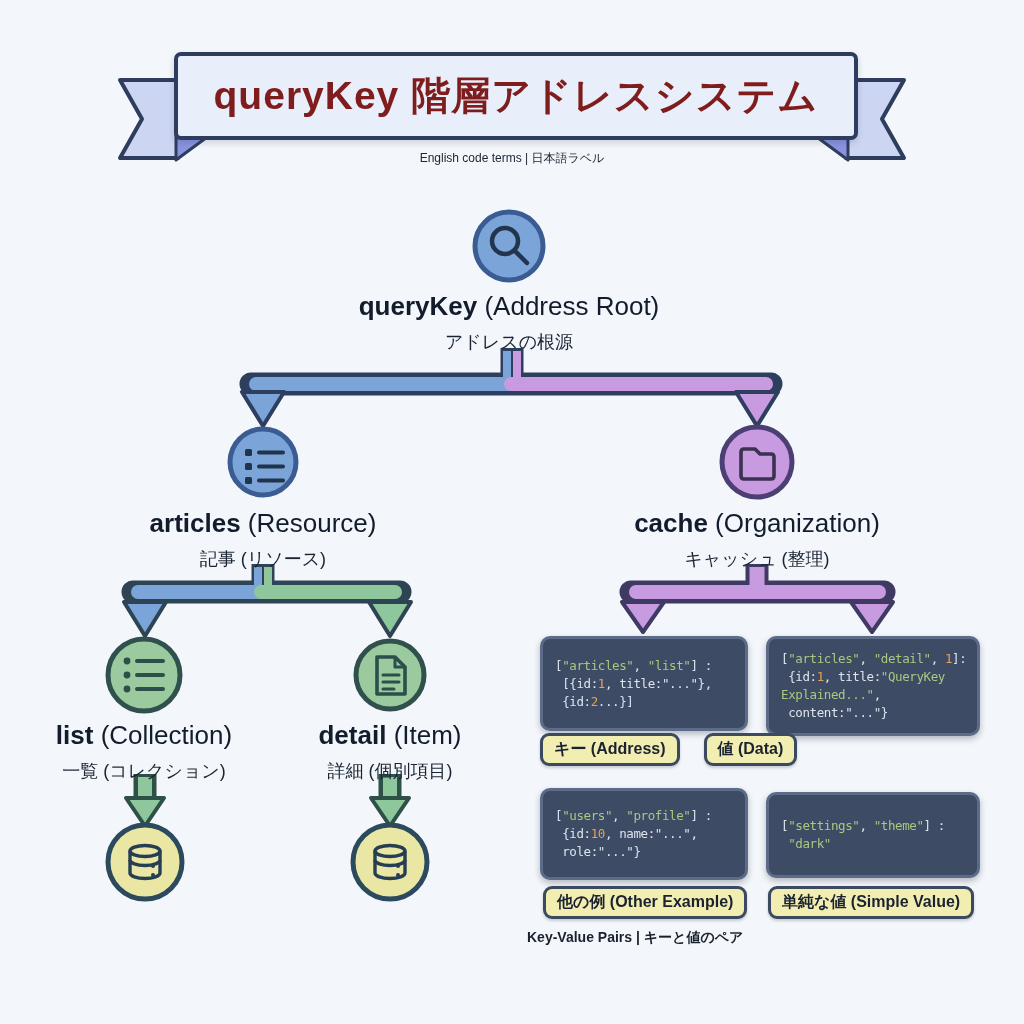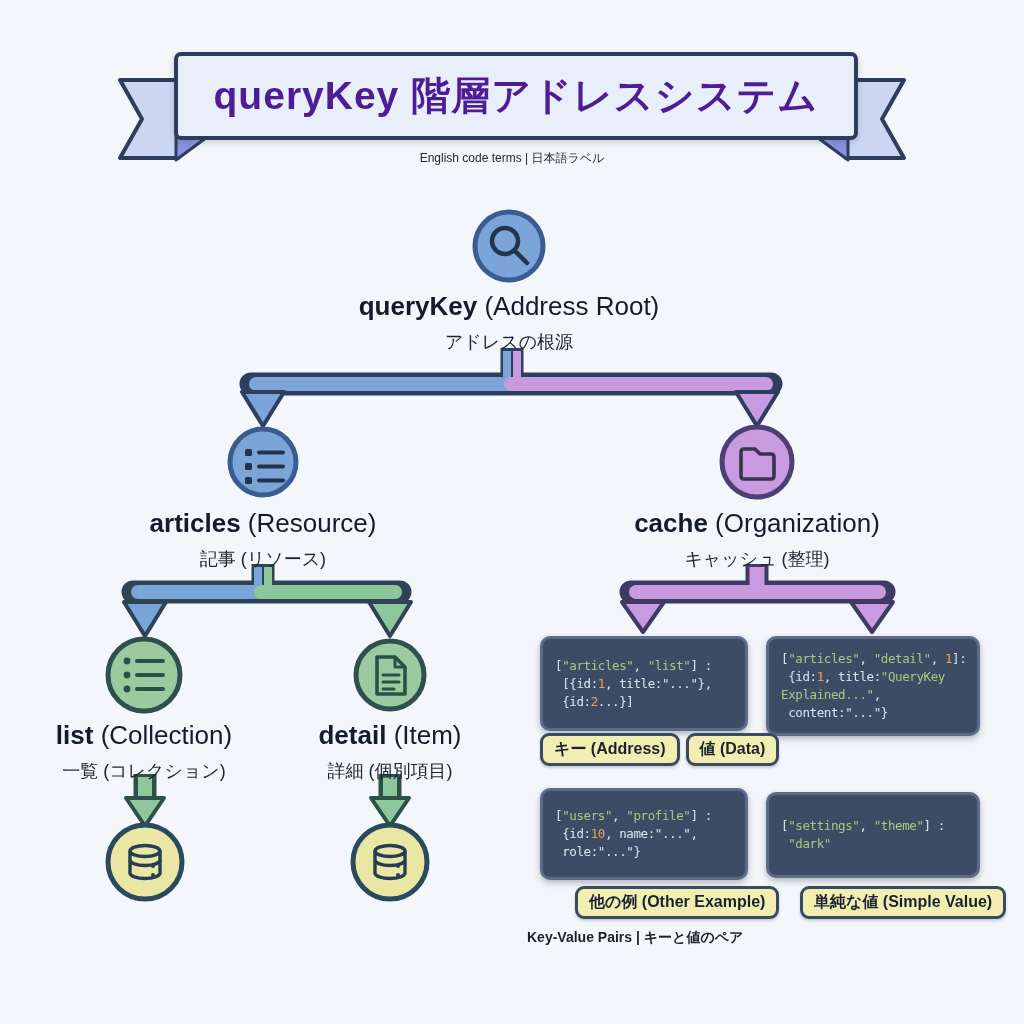--- a/index.html
+++ b/index.html
@@ -11,21 +11,21 @@
   }
   svg{position:absolute;left:0;top:0;}
   
   .banner{
     position:absolute;left:174px;top:52px;width:676px;height:80px;
     background:#e9eefb;border:4px solid #2e3c5e;border-radius:7px;
     display:flex;align-items:center;justify-content:center;
     box-shadow:0 3px 6px rgba(40,52,80,.18);
   }
   .banner h1{
-    margin:0;font-size:39px;font-weight:bold;color:#4c1d95;letter-spacing:1px;
+    margin:0;font-size:39px;font-weight:bold;color:#7f1d1d;letter-spacing:1px;
   }
   .subtitle{
     position:absolute;left:262px;top:150px;width:500px;text-align:center;
     font-size:12px;font-weight:500;color:#1b2433;
   }
   
   .node-label{position:absolute;text-align:center;line-height:1.25;}
   .node-label .l1{font-size:26px;color:#121c2c;}
   .node-label .term{font-weight:bold;}
   .node-label .jp{font-size:18px;color:#1a2433;margin-top:8px;}
@@ -43,22 +43,22 @@
   .tok-p{color:#dde4ee}
   .tok-s{color:#a8c97f}
   .tok-n{color:#e2a455}
   
   .badge{
     background:#f2eeb2;border:3px solid #3c4a60;border-radius:9px;
     font-size:16px;font-weight:600;color:#1a2230;
     padding:3px 11px;white-space:nowrap;
     box-shadow:0 2px 3px rgba(30,40,60,.2);
   }
-  .badge-row{position:absolute;display:flex;gap:6px;}
-  .badge-abs{position:absolute;margin-left:32px;}
+  .badge-row{position:absolute;display:flex;gap:24px;}
+  .badge-abs{position:absolute;}
   .caption{
     position:absolute;left:527px;top:929px;width:460px;text-align:left;
     font-size:14px;font-weight:600;color:#18212e;
   }
 </style>
 </head>
 <body>
 
 <div class="canvas">
 

